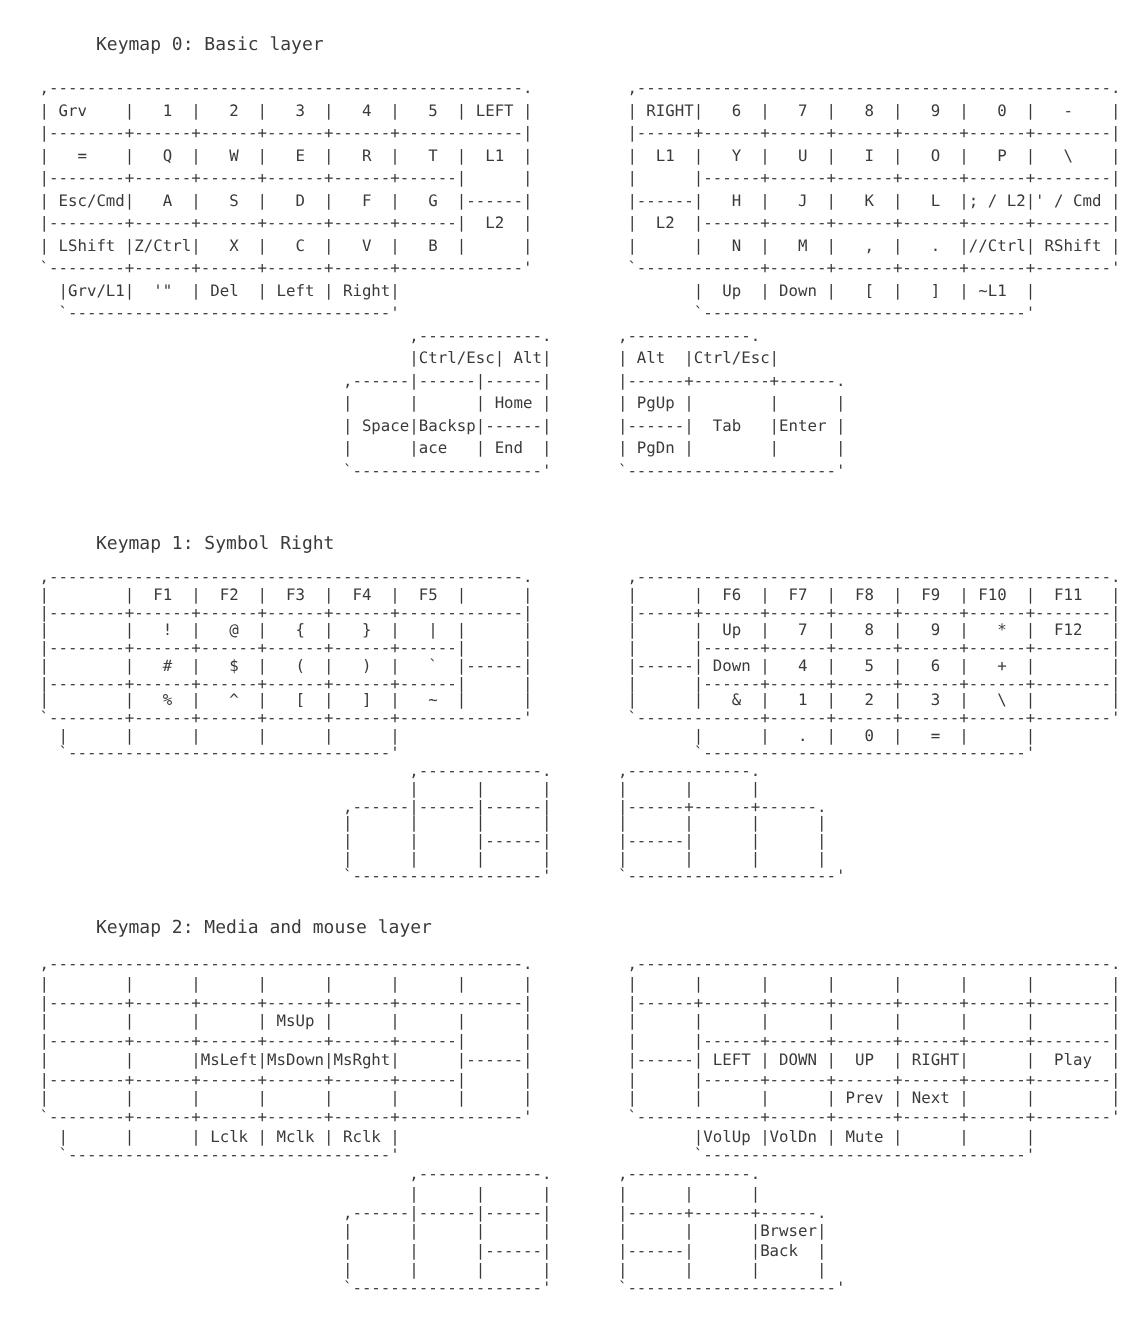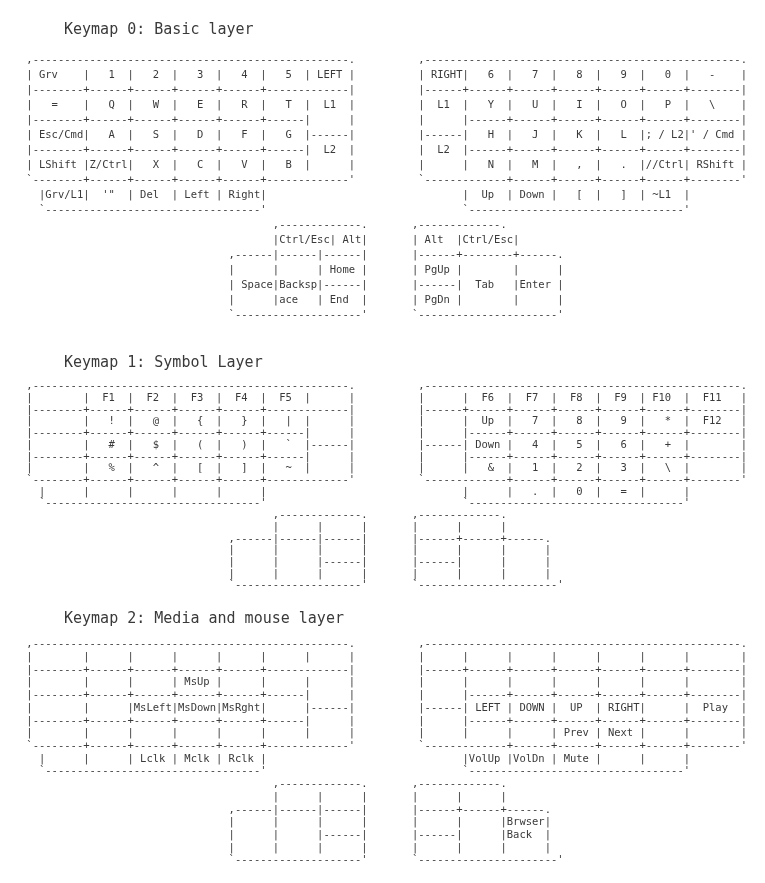--- a/index.html
+++ b/index.html
@@ -14,21 +14,21 @@
     background: #ffffff;
     overflow: hidden;
     font-family: "DejaVu Sans Mono", "Liberation Mono", monospace;
     color: #3a3a3a;
   }
   .keymap-section {
     position: absolute;
     left: 20px;
   }
   .keymap-title {
-    font-size: 15px;
+    font-size: 12px;
     white-space: pre;
     padding-left: 44px;
   }
   .keymap-art {
     margin: 0;
     font-size: 10.5px;
     white-space: pre;
     font-family: inherit;
   }
   
@@ -63,21 +63,21 @@
                                         ,-------------.       ,-------------.
                                         |Ctrl/Esc| Alt|       | Alt  |Ctrl/Esc|
                                  ,------|------|------|       |------+--------+------.
                                  |      |      | Home |       | PgUp |        |      |
                                  | Space|Backsp|------|       |------|  Tab   |Enter |
                                  |      |ace   | End  |       | PgDn |        |      |
                                  `--------------------'       `----------------------'</pre>
   </section>
 
   <section class="keymap-section s1">
-    <div class="keymap-title">Keymap 1: Symbol Layer</div>
+    <div class="keymap-title">Keymap 1: Symbol Right</div>
     <pre class="keymap-art"> ,--------------------------------------------------.          ,--------------------------------------------------.
  |        |  F1  |  F2  |  F3  |  F4  |  F5  |      |          |      |  F6  |  F7  |  F8  |  F9  | F10  |  F11   |
  |--------+------+------+------+------+-------------|          |------+------+------+------+------+------+--------|
  |        |   !  |   @  |   {  |   }  |   |  |      |          |      |  Up  |   7  |   8  |   9  |   *  |  F12   |
  |--------+------+------+------+------+------|      |          |      |------+------+------+------+------+--------|
  |        |   #  |   $  |   (  |   )  |   `  |------|          |------| Down |   4  |   5  |   6  |   +  |        |
  |--------+------+------+------+------+------|      |          |      |------+------+------+------+------+--------|
  |        |   %  |   ^  |   [  |   ]  |   ~  |      |          |      |   &amp;  |   1  |   2  |   3  |   \  |        |
  `--------+------+------+------+------+-------------'          `-------------+------+------+------+------+--------'
    |      |      |      |      |      |                               |      |   .  |   0  |   =  |      |

